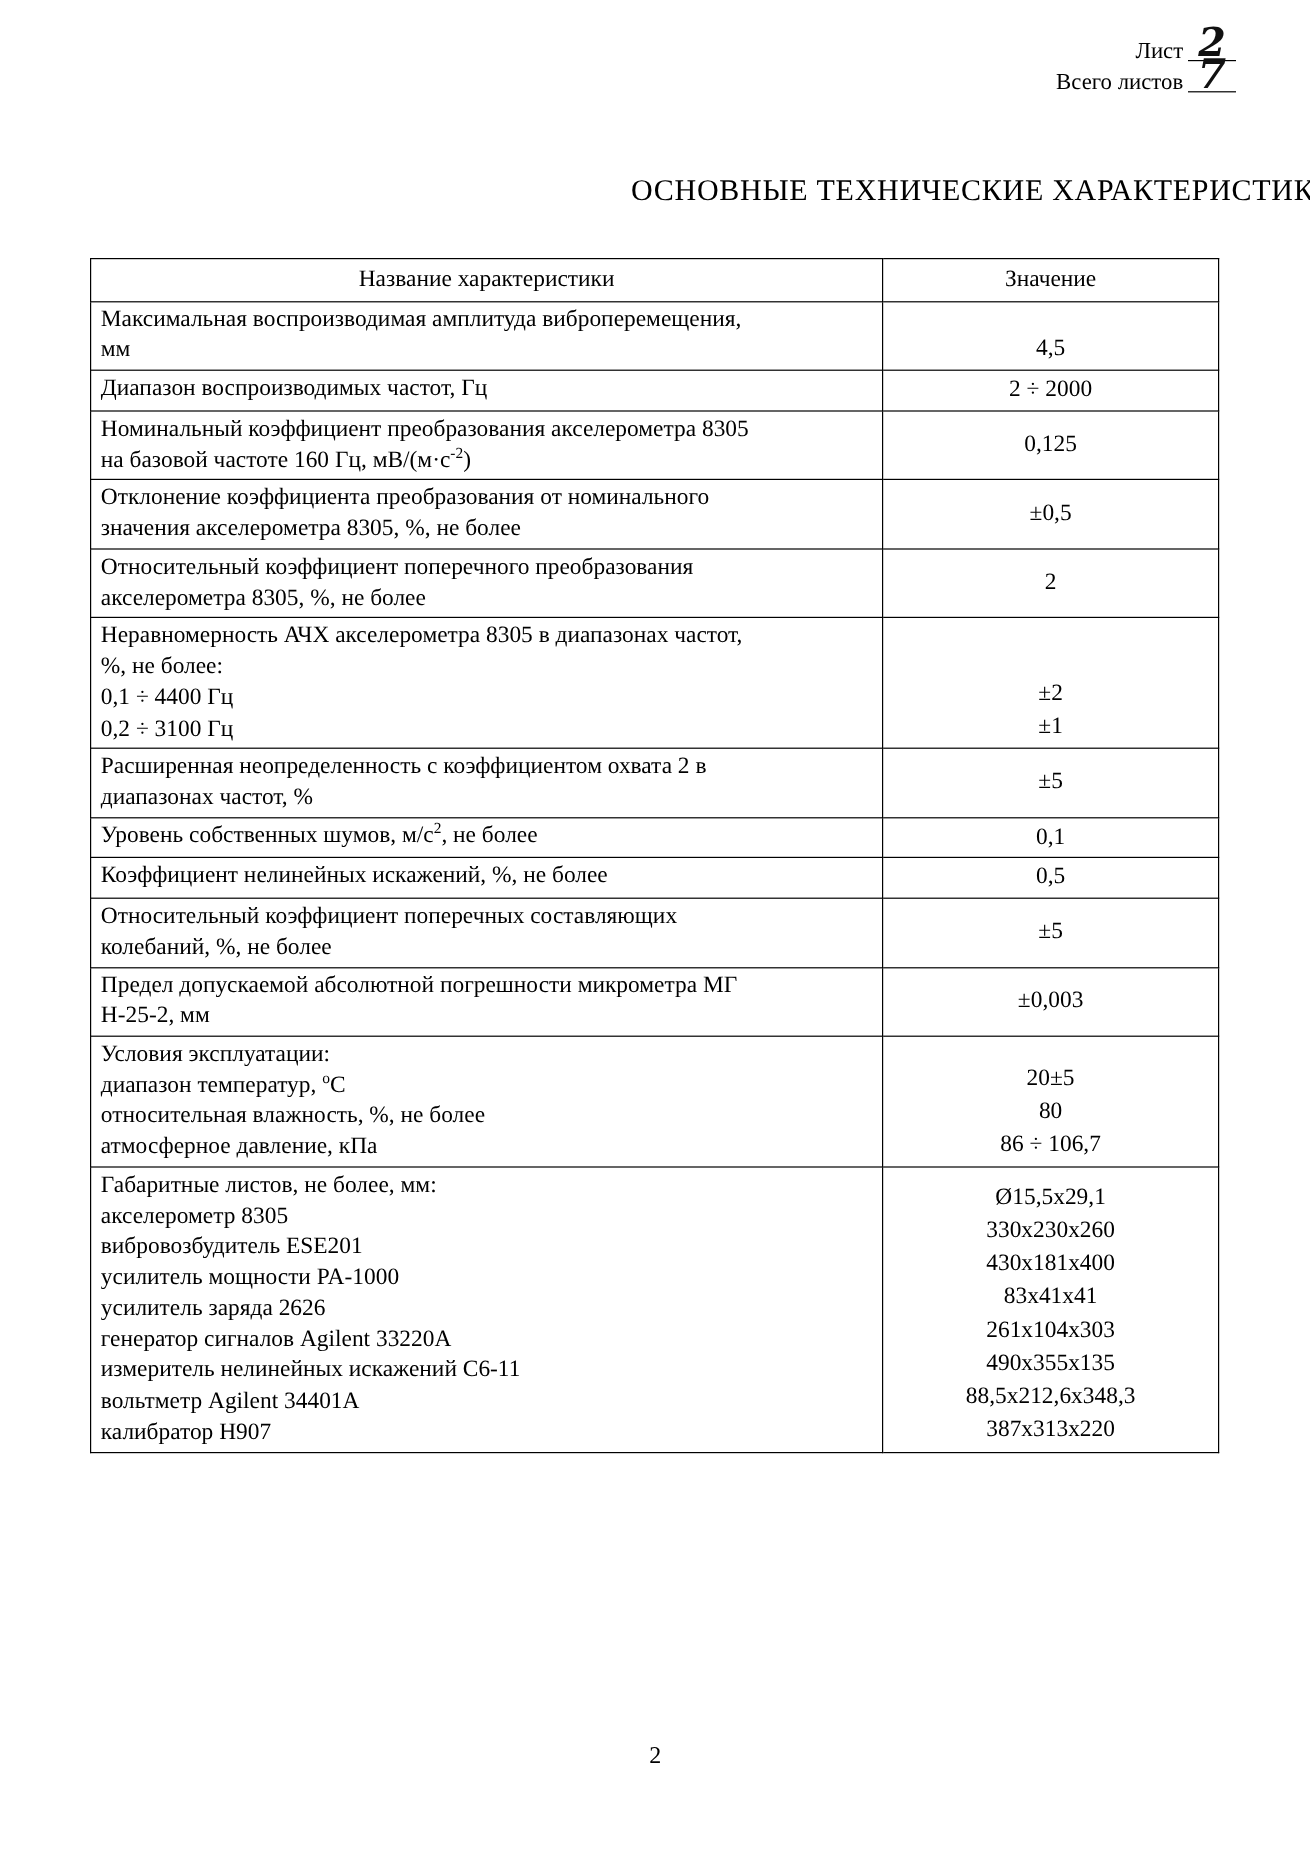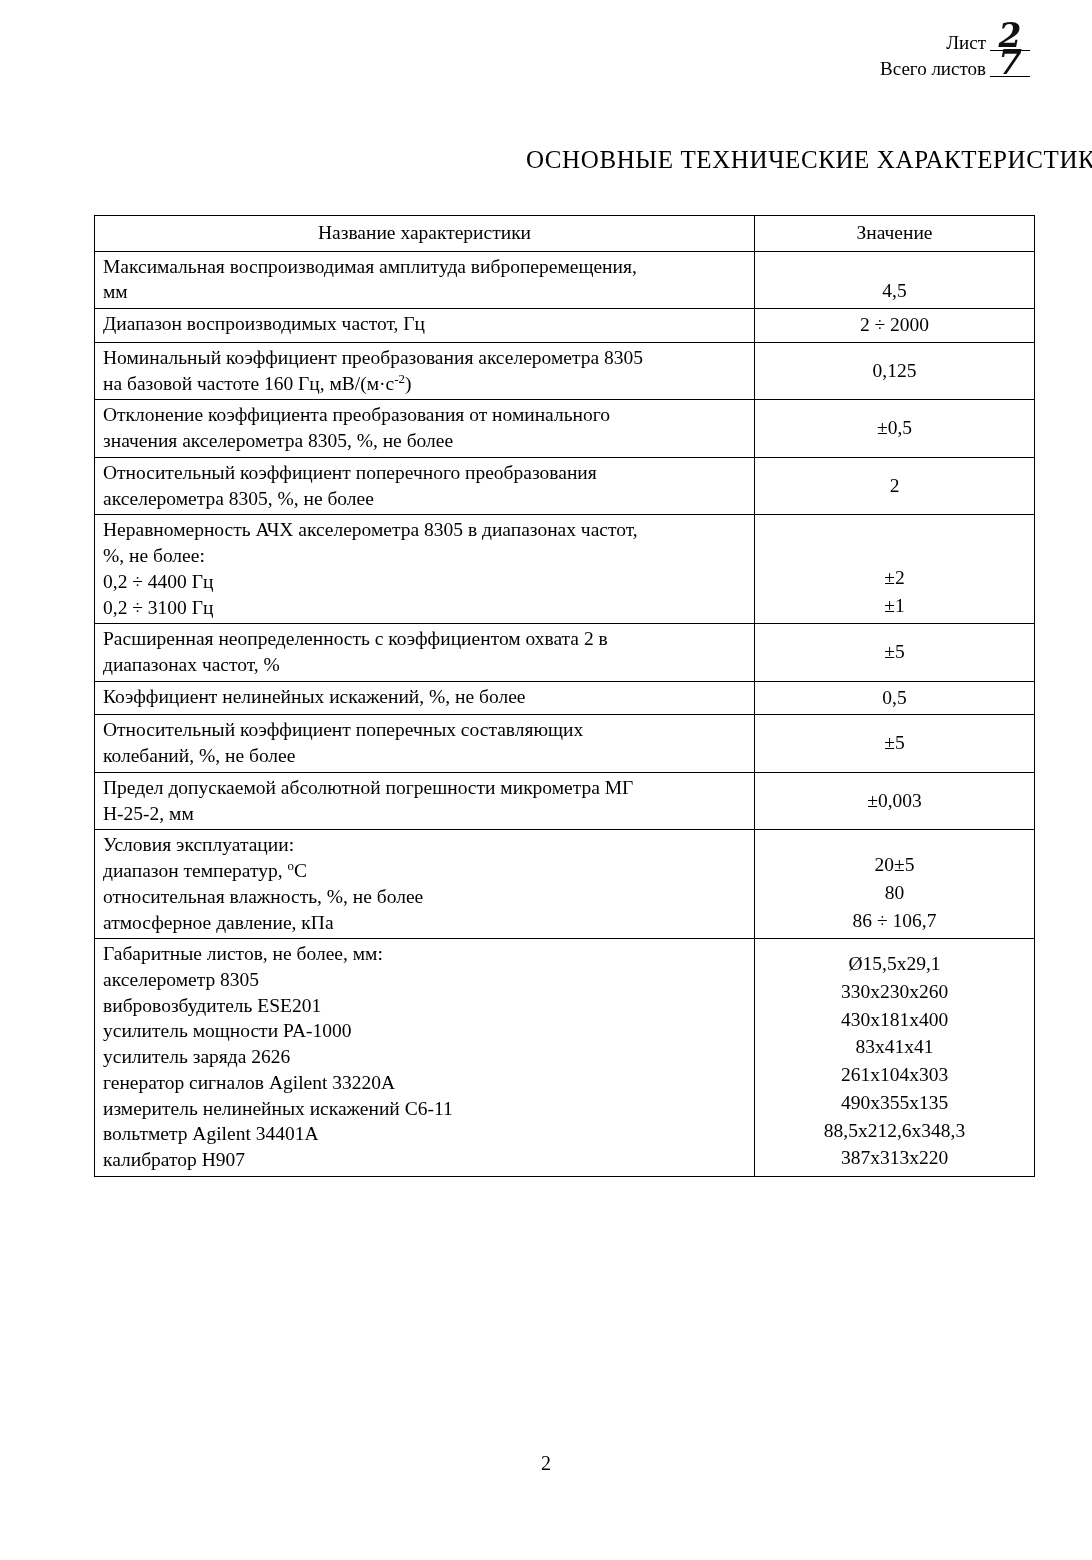--- a/index.html
+++ b/index.html
@@ -64,21 +64,21 @@
     text-align: right;
     font-size: 25px;
     letter-spacing: 0.6px;
     white-space: nowrap;
     padding-left: 22px;
   }
 
   
   .table-wrap {
     position: absolute;
-    left: 94px;
+    left: 75px;
     top: 215px;
     width: 940px;
   }
   table.spec {
     width: 940px;
     border-collapse: collapse;
     table-layout: fixed;
     font-size: 19.5px;
   }
   table.spec col.c-name { width: 660px; }
@@ -206,35 +206,43 @@
             <span class="nm-line">акселерометра 8305, %, не более</span>
           </td>
           <td class="val stack align-mid-low">
             <span class="vline">2</span>
           </td>
         </tr>
         <tr>
           <td class="name">
             <span class="nm-line">Неравномерность АЧХ акселерометра 8305 в диапазонах частот,</span>
             <span class="nm-line">%, не более:</span>
-            <span class="nm-line">0,2 ÷ 4400 Гц</span>
+            <span class="nm-line">0,1 ÷ 4400 Гц</span>
             <span class="nm-line">0,2 ÷ 3100 Гц</span>
           </td>
           <td class="val stack align-bottom">
             <span class="vline">±2</span>
             <span class="vline">±1</span>
           </td>
         </tr>
         <tr>
           <td class="name">
             <span class="nm-line">Расширенная неопределенность с коэффициентом охвата 2 в</span>
             <span class="nm-line">диапазонах частот, %</span>
           </td>
           <td class="val stack align-mid-low">
             <span class="vline">±5</span>
+          </td>
+        </tr>
+        <tr>
+          <td class="name">
+            <span class="nm-line">Уровень собственных шумов, м/с<sup>2</sup>, не более</span>
+          </td>
+          <td class="val stack align-mid-low">
+            <span class="vline">0,1</span>
           </td>
         </tr>
         <tr>
           <td class="name">
             <span class="nm-line">Коэффициент нелинейных искажений, %, не более</span>
           </td>
           <td class="val stack align-mid-low">
             <span class="vline">0,5</span>
           </td>
         </tr>

